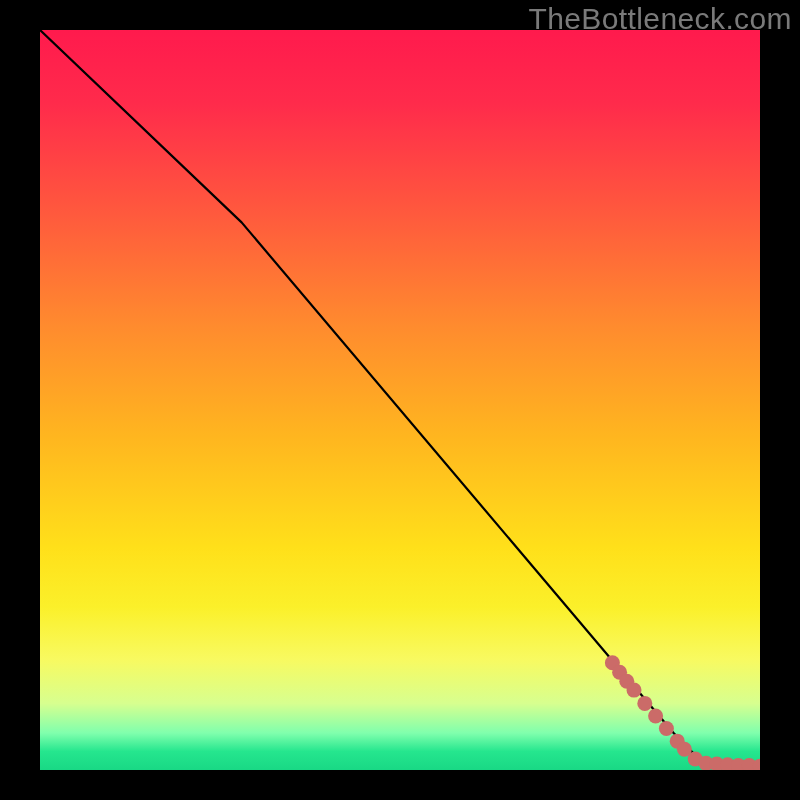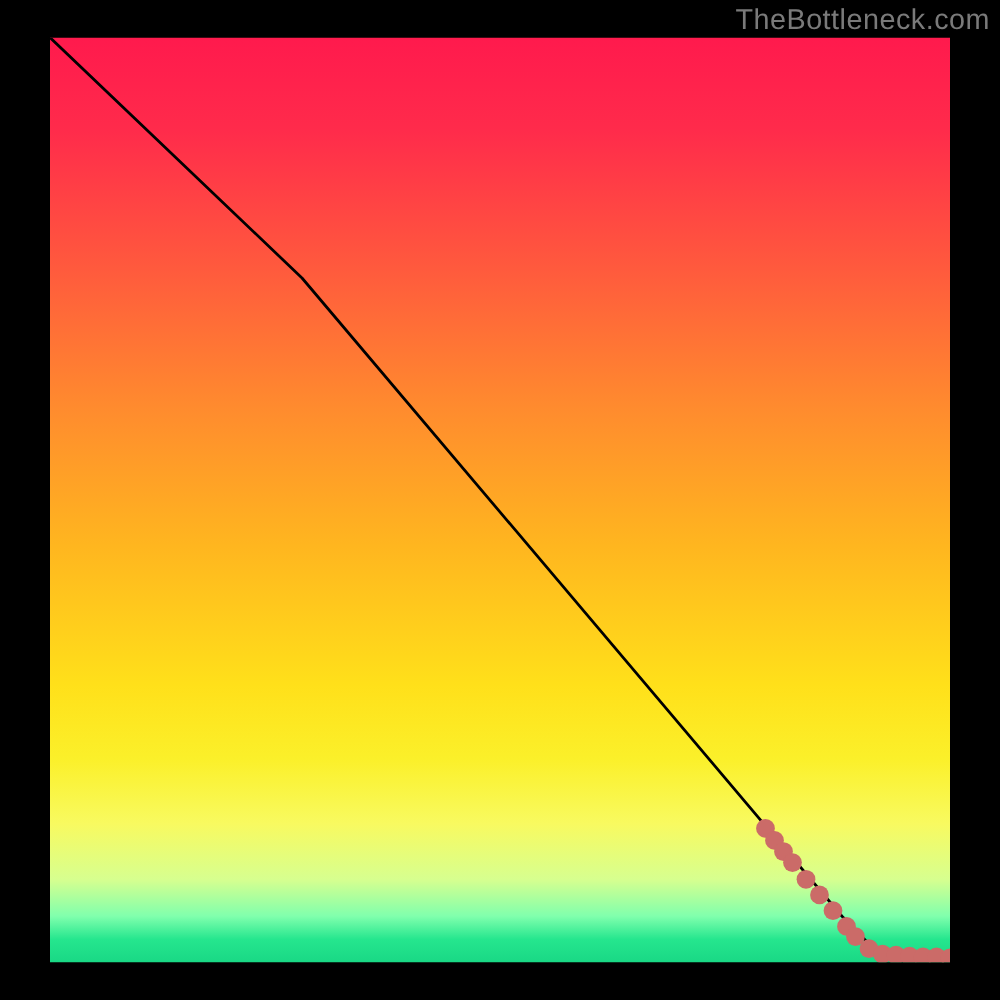--- a/index.html
+++ b/index.html
@@ -15,21 +15,21 @@
     position: relative;
     width: 800px;
     height: 800px;
     background: #000;
   }
   .watermark {
     position: absolute;
     top: 2px;
     right: 8px;
     color: #7a7a7a;
-    font-size: 23px;
+    font-size: 30px;
     font-weight: 500;
     letter-spacing: 0.4px;
     z-index: 10;
   }
   .plot-area {
     position: absolute;
     left: 40px;
     top: 30px;
     width: 720px;
     height: 740px;

